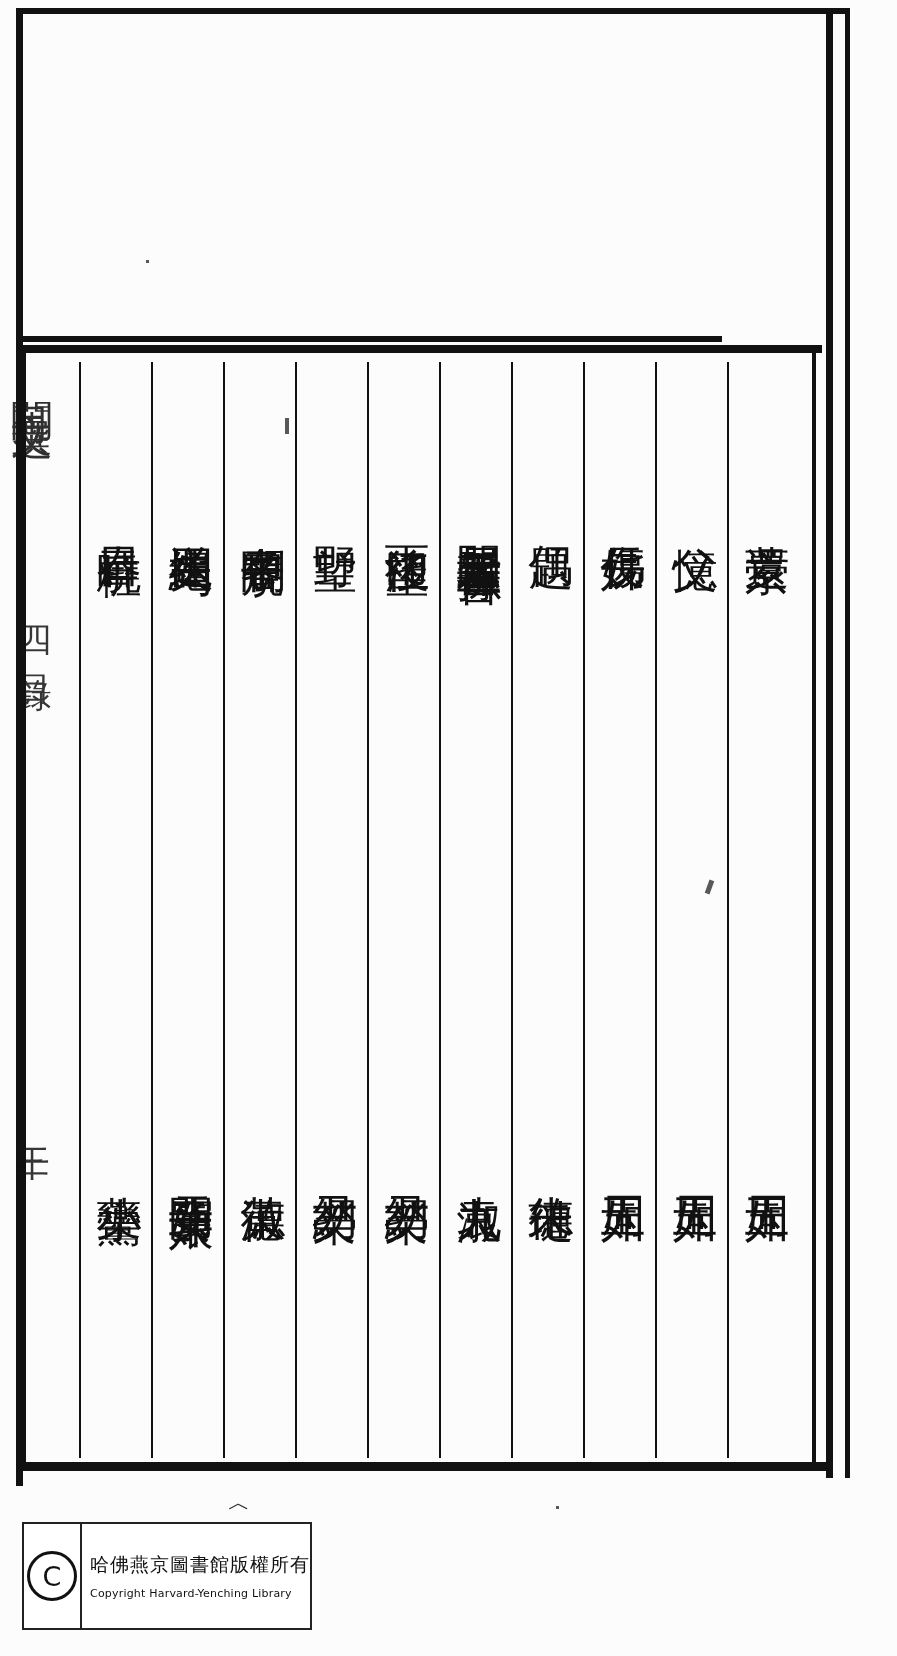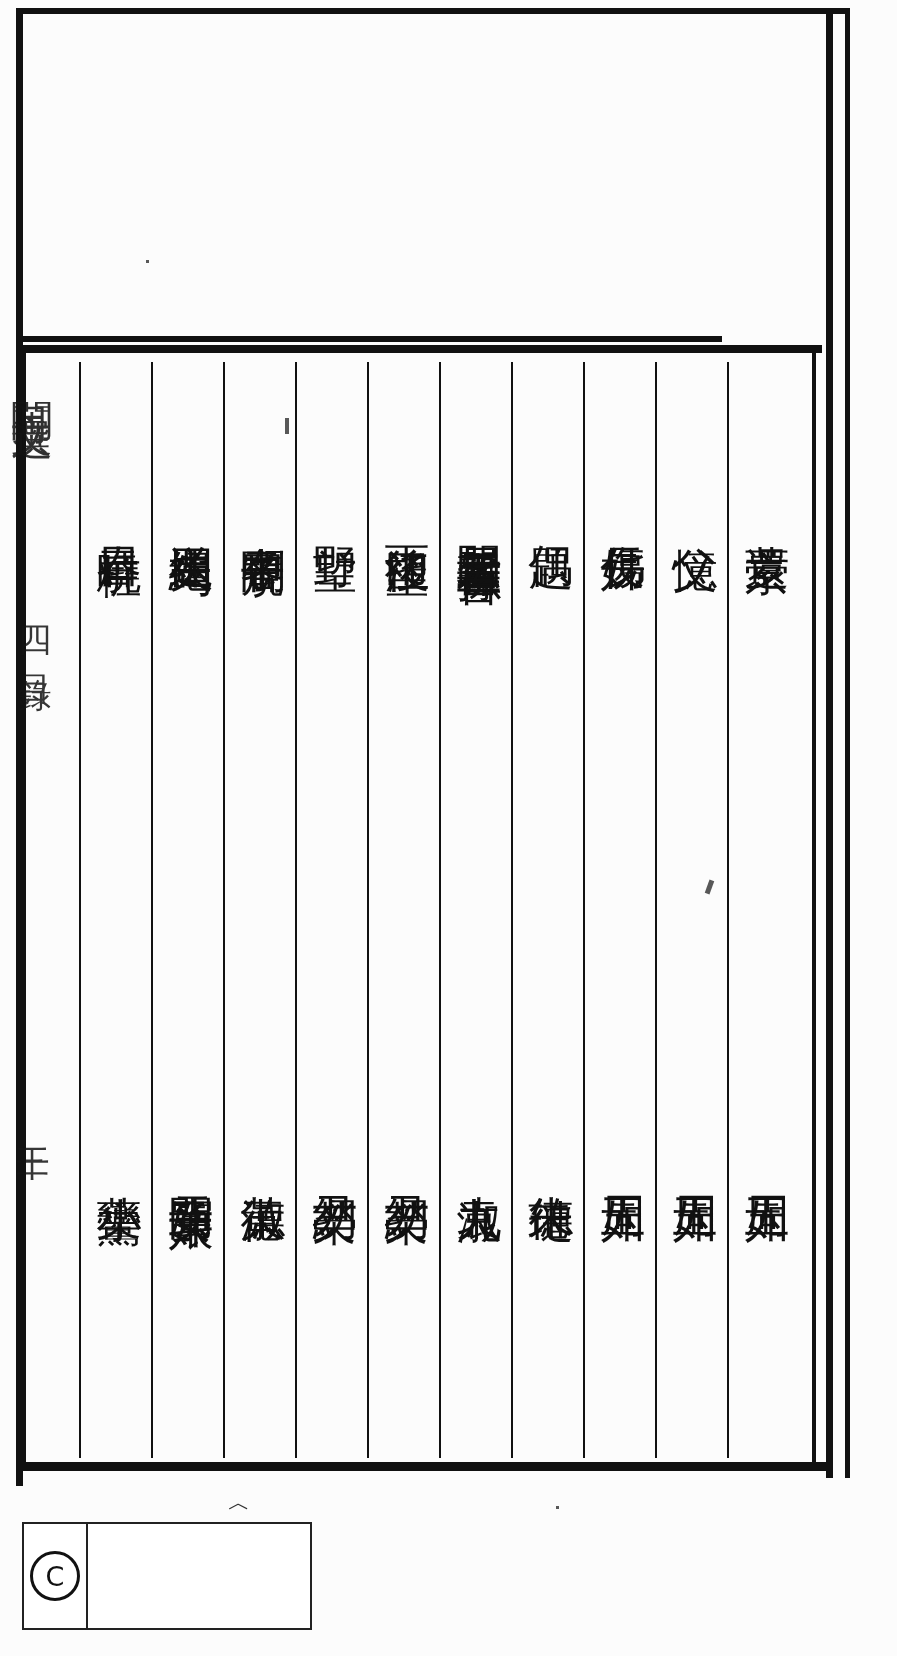--- a/index.html
+++ b/index.html
@@ -292,14 +292,18 @@
   <div class="smudge" style="left:707px; top:880px; width:5px; height:14px; transform:rotate(20deg);"></div>
   <div class="smudge" style="left:146px; top:260px; width:3px; height:3px;"></div>
   <div class="smudge" style="left:556px; top:1506px; width:3px; height:3px;"></div>
 
   <div class="bottom-tick">︿</div>
 
   <div class="stamp">
     <div class="stamp-c">
       <span class="ring">C</span>
     </div>
+    <div class="stamp-text">
+      <div class="stamp-cn">哈佛燕京圖書館版權所有</div>
+      <div class="stamp-en">Copyright Harvard-Yenching Library</div>
+    </div>
   </div>
 </div>
 
 </body></html>

